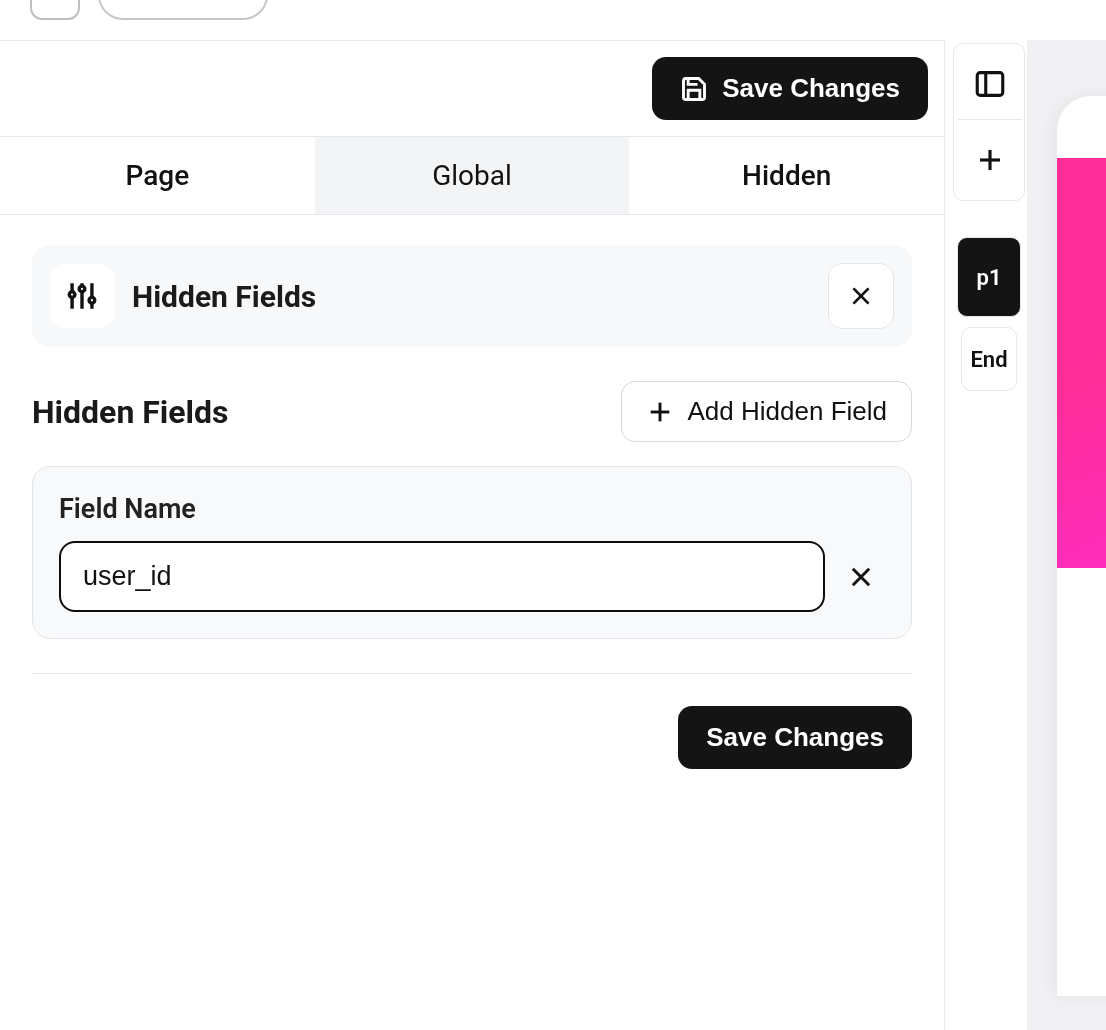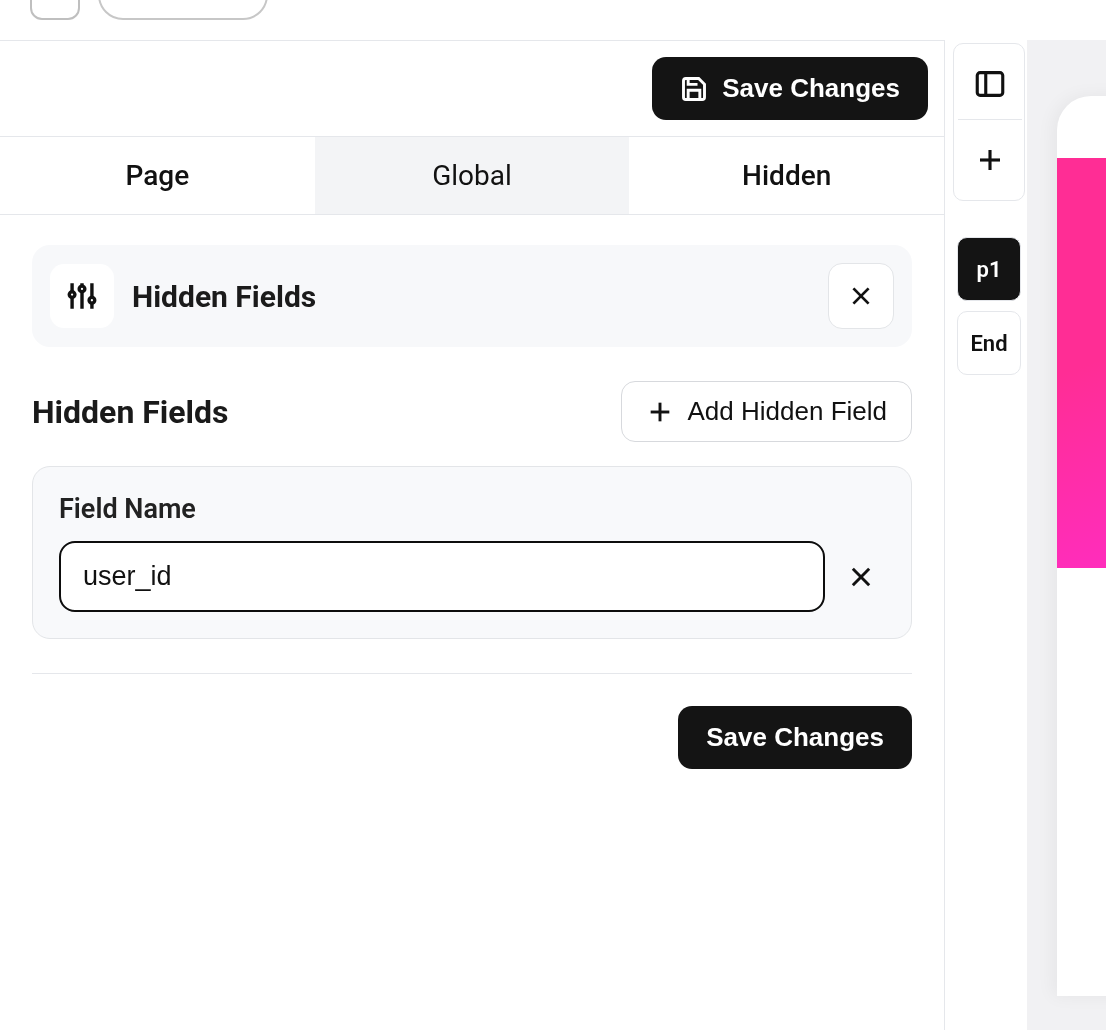--- a/index.html
+++ b/index.html
@@ -237,21 +237,21 @@
       display: flex;
       align-items: center;
       justify-content: center;
       font-size: 24px;
       font-weight: 600;
       cursor: pointer;
       background: #fff;
     }
     .rail-btn.divider-b { border-bottom: 1px solid #e5e7eb; border-radius: 10px 10px 0 0;}
     .rail-btn.dark { background: #141414; color: #fff; }
-    .rail-standalone { border: 1px solid #e5e7eb; border-radius: 10px; width:64px; height:64px; display:flex; align-items:center; justify-content:center; font-size:22px; font-weight:600; cursor:pointer; background:#fff;}
+    .rail-standalone { border: 1px solid #e5e7eb; border-radius: 10px; width:56px; height:64px; display:flex; align-items:center; justify-content:center; font-size:22px; font-weight:600; cursor:pointer; background:#fff;}
     .icon-sidebar { width: 34px; height: 34px; stroke:#111; stroke-width:2.2; fill:none;}
     .icon-plus-rail { width: 30px; height: 30px; stroke:#111; stroke-width:2.5; fill:none;}
 
     
     .preview-strip {
       position: absolute;
       left: 1027px;
       top: 40px;
       width: 79px;
       bottom: 0;
@@ -371,20 +371,20 @@
       </svg>
     </div>
     <div class="rail-btn">
       <svg class="icon-plus-rail" viewBox="0 0 24 24">
         <line x1="12" y1="4" x2="12" y2="20"></line>
           <line x1="4" y1="12" x2="20" y2="12"></line>
       </svg>
     </div>
   </div>
   <div style="height:16px"></div>
-  <div class="rail-standalone dark rail-btn" style="width:64px;height:64px">p1</div>
+  <div class="rail-standalone dark rail-btn" style="width:64px;height:80px">p1</div>
   <div class="rail-standalone">End</div>
 </div>
 
 <div class="preview-strip">
   <div class="sheet"></div>
   <div class="pink"></div>
 </div>
 
 </body></html>

